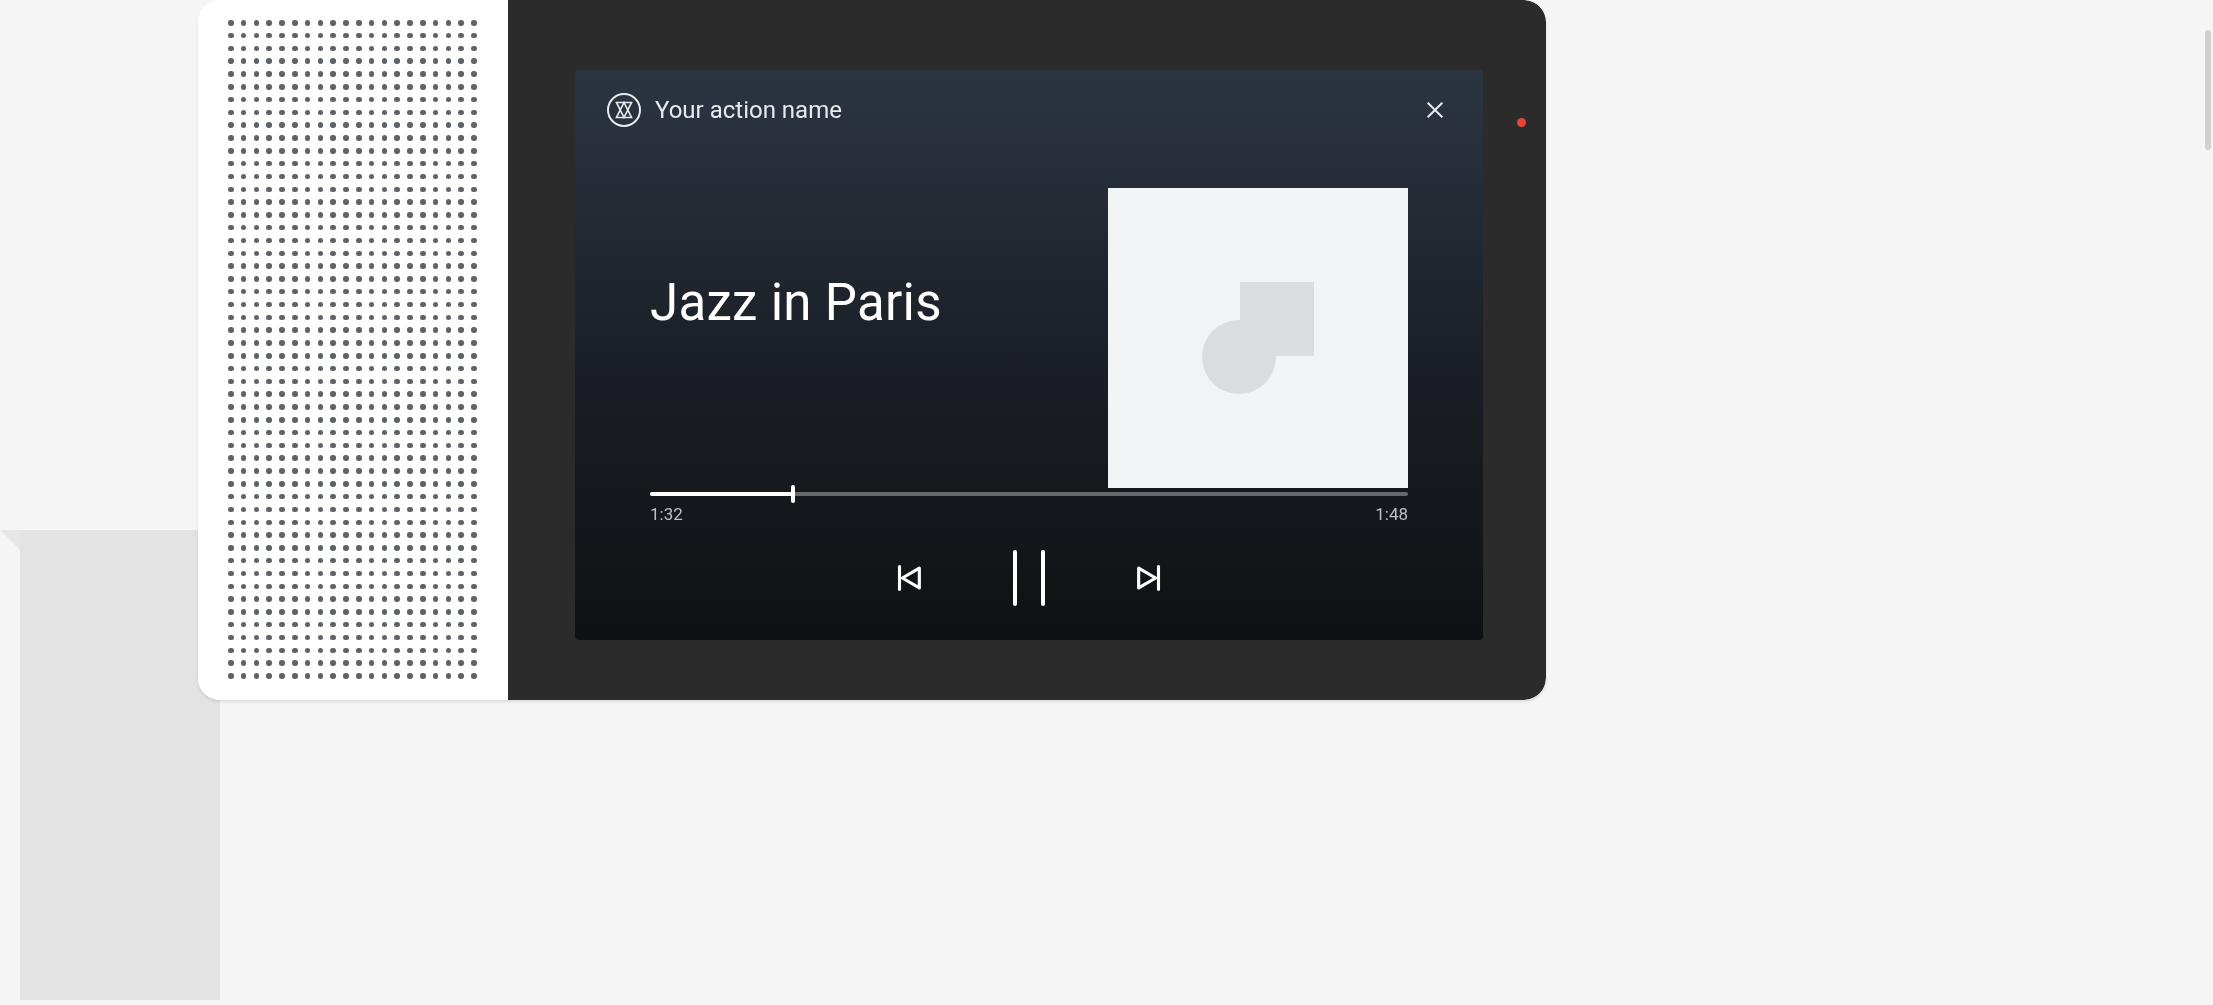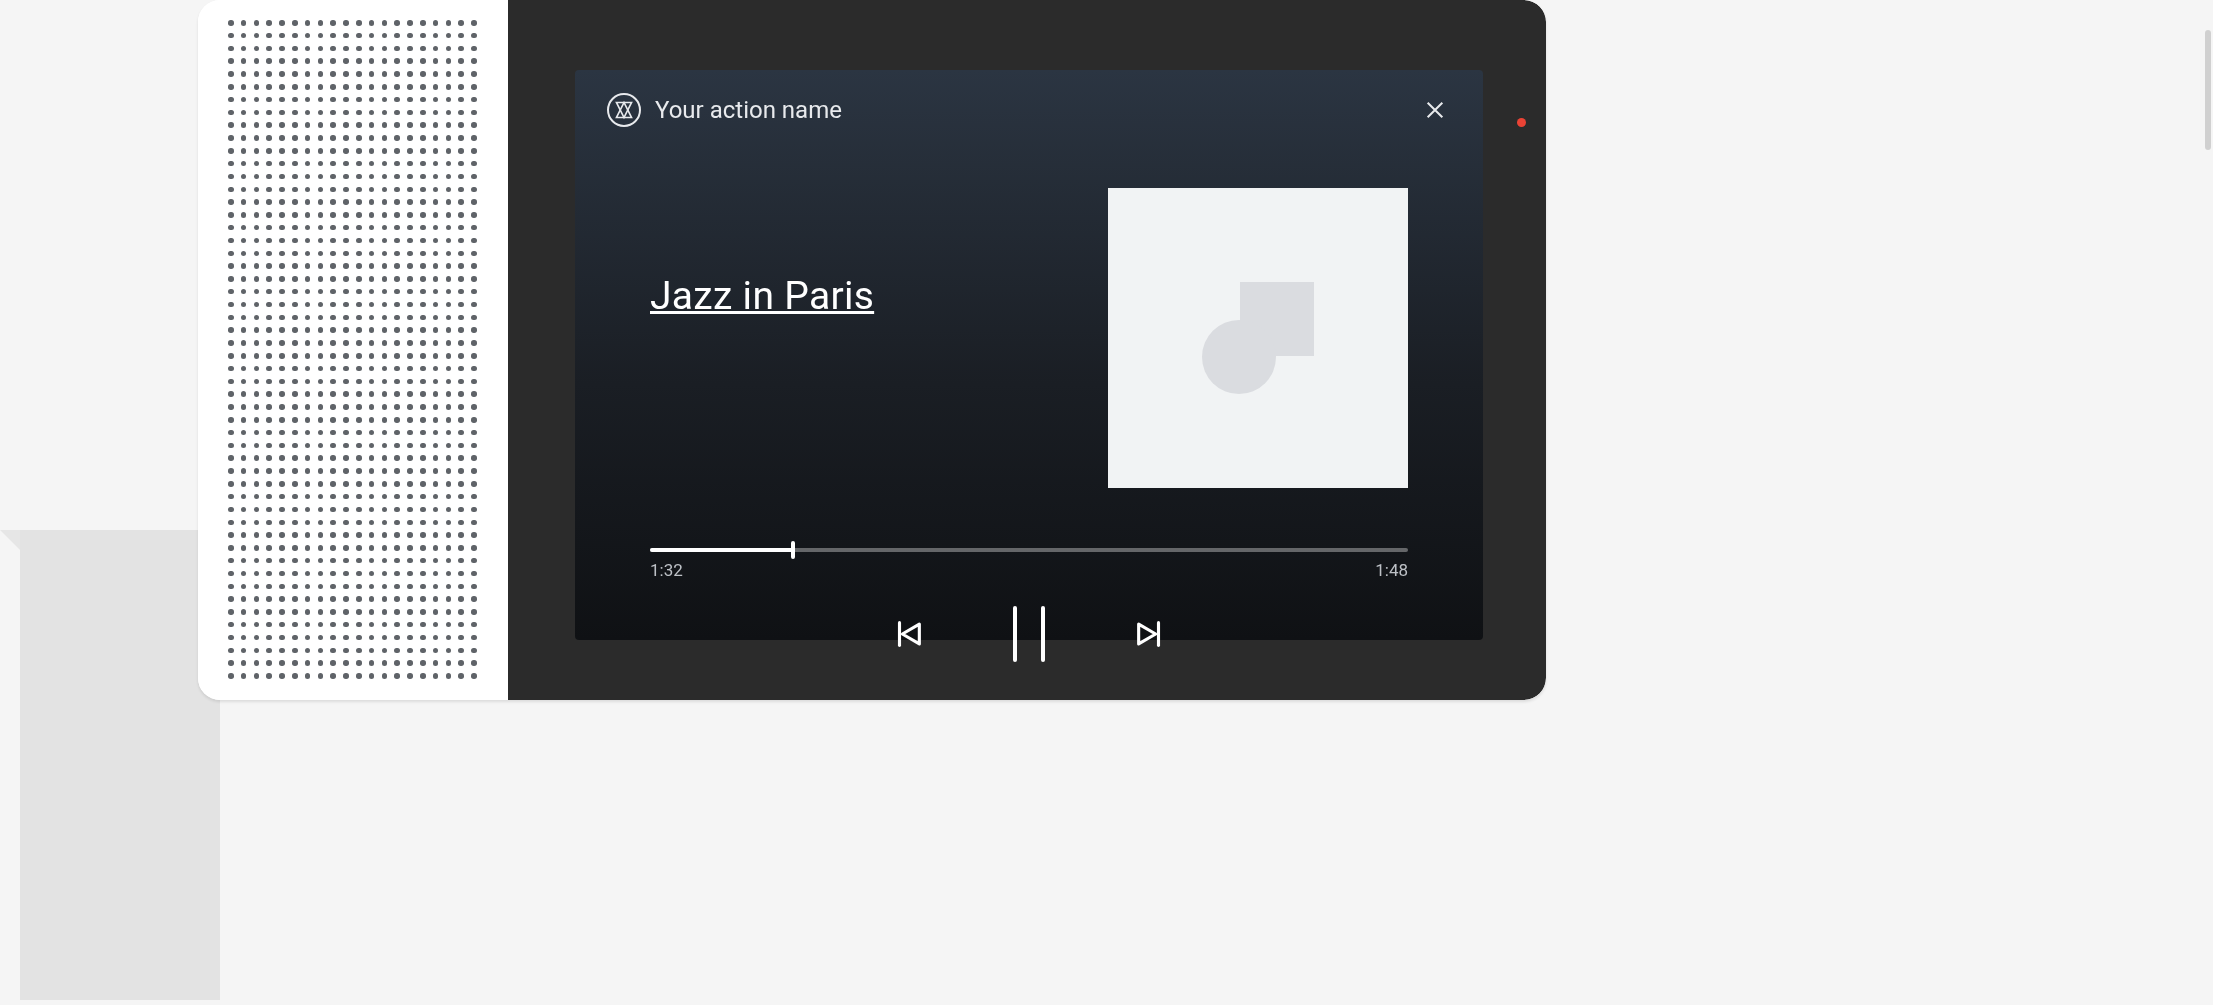--- a/index.html
+++ b/index.html
@@ -143,25 +143,24 @@
     .card-body {
       margin-top: 60px;
       padding: 0 75px 0 75px;
       display: flex;
       align-items: flex-start;
       justify-content: space-between;
     }
 
     .track-title {
       color: #fff;
-      font-size: 39px;
+      font-size: 51px;
       font-weight: 400;
       letter-spacing: 0.3px;
       margin-top: 85px;
-      text-decoration: underline;
     }
 
     .album-art {
       width: 300px;
       height: 300px;
       background: #f1f3f4;
       display: flex;
       align-items: center;
       justify-content: center;
     }
@@ -179,21 +178,20 @@
     .album-art-inner .circle {
       position: absolute;
       left: 0; bottom: 0;
       width: 74px; height: 74px;
       border-radius: 50%;
       background: #dadce0;
     }
 
     .progress-section {
       padding: 4px 75px;
-      margin-top: 56px;
     }
 
     .progress-bar {
       position: relative;
       height: 4px;
       background: rgba(255,255,255,0.35);
       border-radius: 2px;
       cursor: pointer;
     }
     .progress-fill {

